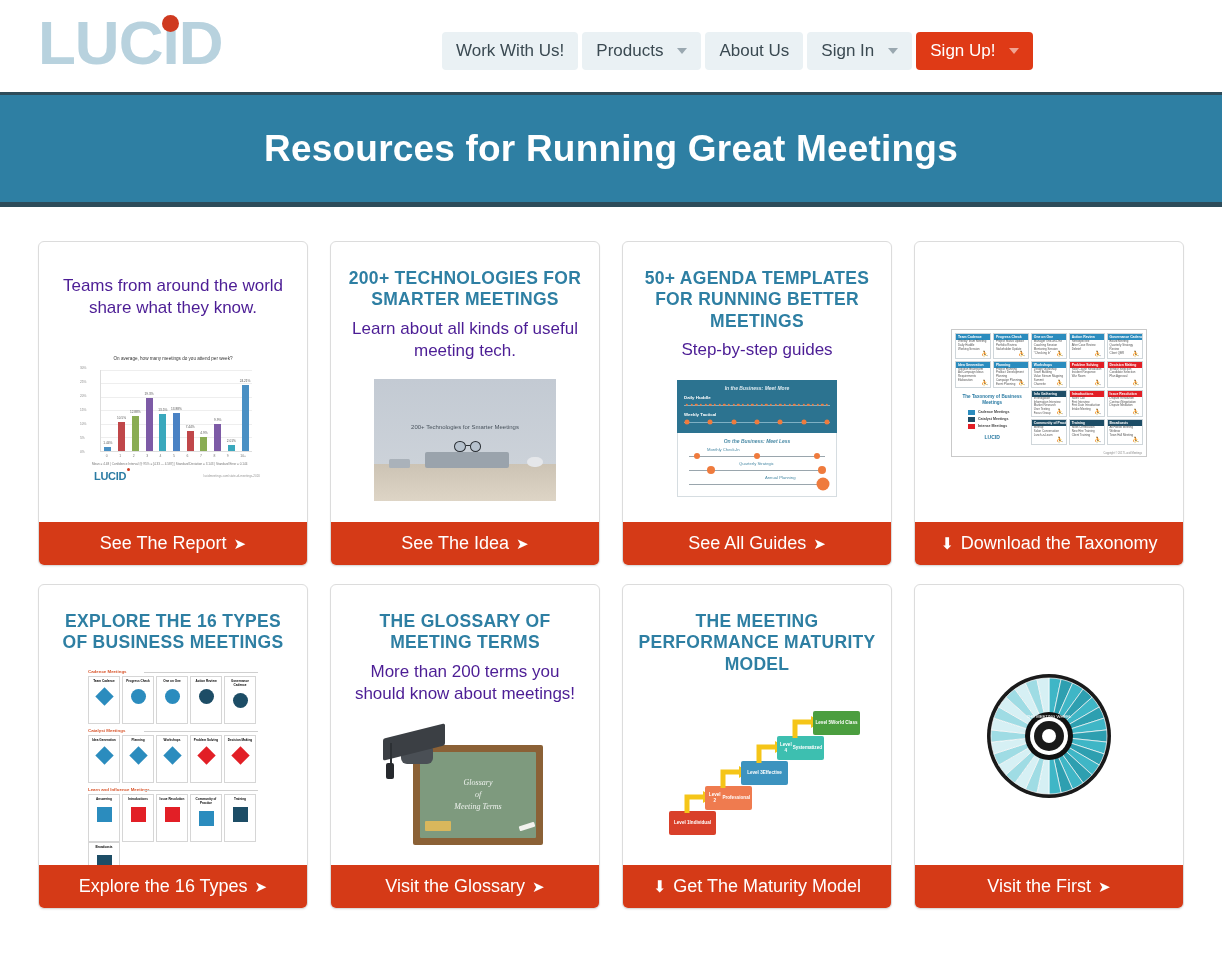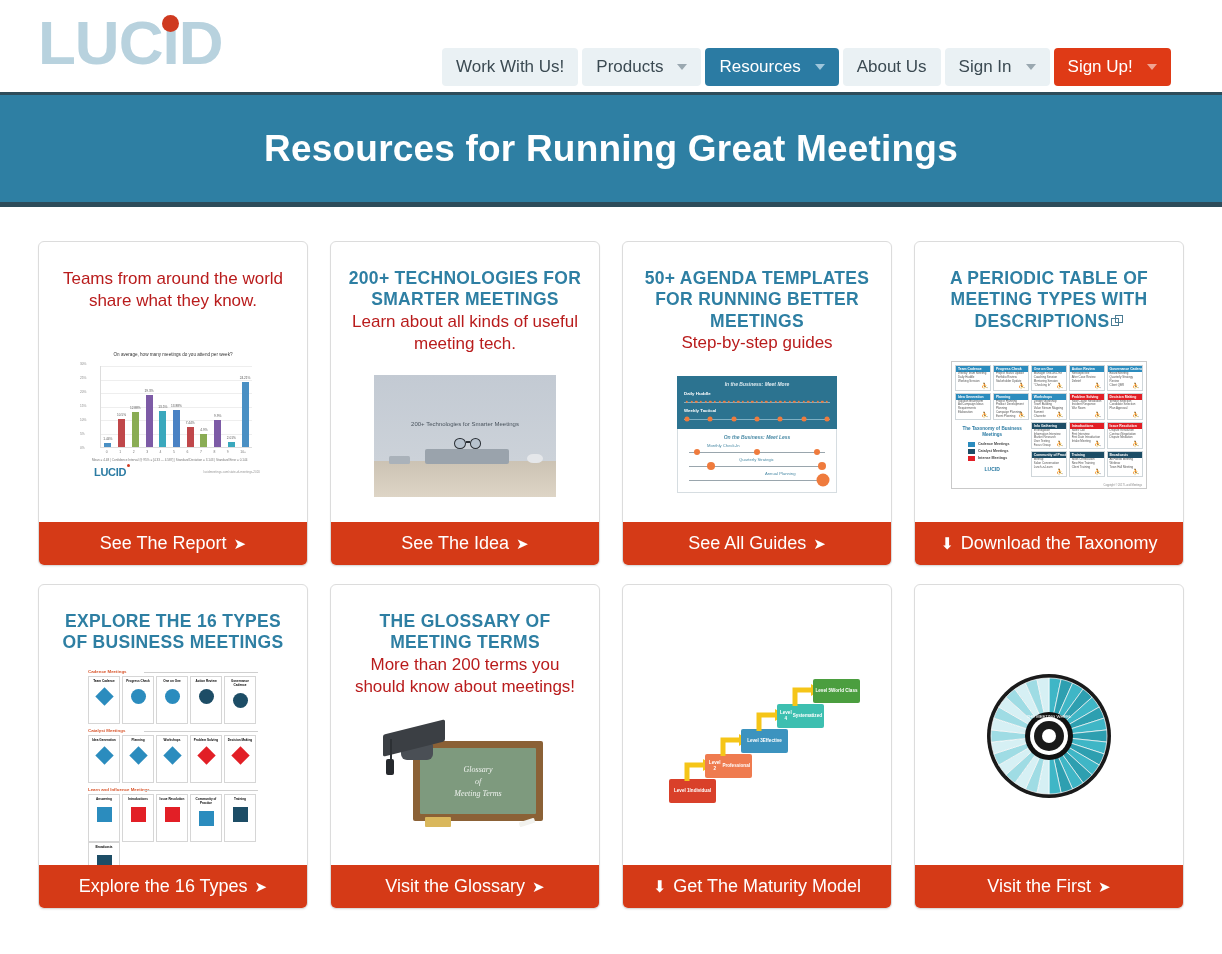--- a/index.html
+++ b/index.html
@@ -34,21 +34,21 @@
   .logo-dot {
     position: absolute;
     width: 17px; height: 17px;
     border-radius: 50%;
     background: #cf3a20;
     left: 124px; top: 7px;
   }
 
   .nav {
     position: absolute;
-    left: 442px; top: 48px;
+    left: 442px; top: 32px;
     display: flex;
     gap: 4px;
     align-items: stretch;
   }
   .nav-item {
     background: #eaf1f4;
     color: #3b4a52;
     border-radius: 4px;
     font-size: 17px;
     padding: 9px 14px;
@@ -124,21 +124,22 @@
   }
   .ext-icon {
     display: inline-block;
     width: 12px; height: 12px;
     position: relative;
     vertical-align: baseline;
     margin-left: 2px;
   }
   .ext-icon svg { width: 12px; height: 12px; display:block; }
   .card-sub {
-    color: #b91c1c;
+    margin-top: 7px;
+    color: #4c1d95;
     font-size: 17px;
     text-align: center;
     line-height: 1.3;
   }
   .thumb-wrap {
     margin-top: auto;
     margin-bottom: auto;
     width: 100%;
     display: flex;
     justify-content: center;
@@ -233,21 +234,21 @@
   .t-16 .row { display:flex; gap:2px; }
   .t-16 .tile { width:32px; height:48px; border:.8px solid #d6d6d6; display:flex; flex-direction:column; align-items:center; padding-top:3px; }
   .t-16 .tname{font-size:3.1px;font-weight:bold;text-align:center;line-height:1.25;}
   .t-16 .ticon{width:16px;height:16px;margin-top:5px;display:flex;align-items:center;justify-content:center;}
   .t-16 .diamond{width:13px;height:13px;transform:rotate(45deg);}
   .t-16 .circ{width:15px;height:15px;border-radius:50%;}
   .t-16 .sq{width:15px;height:15px;}
 
   
   .t-glo { width:172px; height:120px; position:relative; }
-  .t-board { position:absolute; left:34px; top:22px; width:130px; height:80px; background:#8b6136; border-radius:2px; padding:7px; }
+  .t-board { position:absolute; left:34px; top:22px; width:130px; height:100px; background:#8b6136; border-radius:2px; padding:7px; }
   .t-board-in { width:100%; height:100%; background:#7e9a7e; border-radius:1px; display:flex; flex-direction:column; align-items:center; justify-content:center; gap:3px; }
   .t-board-in span { font-size:8px; color:#eef2ee; font-family:"Liberation Serif", serif; font-style:italic; }
   .t-cap { position:absolute; left:4px; top:4px; width:70px; height:44px; }
   .t-cap .plate { position:absolute; left:0; top:4px; width:62px; height:22px; background:#3b3f44; transform:skewY(-14deg); border-radius:2px; }
   .t-cap .base { position:absolute; left:18px; top:20px; width:32px; height:17px; background:#4a4f55; border-radius:3px 3px 6px 6px; }
   .t-cap .tassel { position:absolute; left:7px; top:16px; width:1.5px; height:22px; background:#2c3034; }
   .t-cap .knot { position:absolute; left:3px; top:36px; width:8px; height:16px; background:#26292d; border-radius:2px; }
   .t-eraser { position:absolute; left:46px; bottom:12px; width:26px; height:10px; background:#d9b75c; border-radius:1px; }
   .t-chalk { position:absolute; right:16px; bottom:14px; width:16px; height:5px; background:#f2f2ee; transform:rotate(-18deg); border-radius:1px;}
 
@@ -268,24 +269,20 @@
     <div class="logo-dot"></div>
     <div class="logo-text">LUCID</div>
   </div>
 
   <nav class="nav">
     <div class="nav-item">
       <span>Work With Us!</span>
     </div>
     <div class="nav-item">
       <span>Products</span>
-      <span class="caret"></span>
-    </div>
-    <div class="nav-item active">
-      <span>Resources</span>
       <span class="caret"></span>
     </div>
     <div class="nav-item">
       <span>About Us</span>
     </div>
     <div class="nav-item">
       <span>Sign In</span>
       <span class="caret"></span>
     </div>
     <div class="nav-item signup">
@@ -491,24 +488,20 @@
       </div>
     </div>
     <button class="card-btn">
       <span>See All Guides</span>
       <span class="arrow-right">➤</span>
     </button>
   </div>
 
   <div class="card">
     <div class="card-body">
-      <div class="card-title"><span>A PERIODIC TABLE OF MEETING TYPES WITH DESCRIPTIONS</span><span class="ext-icon"><svg viewBox="0 0 12 12">
-              <rect x="0.5" y="3.5" width="7" height="7" fill="none" stroke="#4a7c93" stroke-width="1"></rect>
-              <rect x="4.5" y="0.5" width="7" height="7" fill="none" stroke="#4a7c93" stroke-width="1"></rect>
-            </svg></span></div>
       <div class="thumb-wrap">
         <div class="t-per">
           <div class="t-per-grid" id="per-grid">
               <div class="t-cell">
                 <div class="hd blue">Team Cadence</div>
                 <div class="li">Weekly Team Meeting</div>
                 <div class="li">Daily Huddle</div>
                 <div class="li">Working Session</div>
                 <div class="glyph">⛹</div>
               </div>
@@ -797,20 +790,21 @@
       </div>
     </div>
     <button class="card-btn">
       <span>Visit the Glossary</span>
       <span class="arrow-right">➤</span>
     </button>
   </div>
 
   <div class="card">
     <div class="card-body">
+      <div class="card-title">THE MEETING PERFORMANCE MATURITY MODEL</div>
       <div class="thumb-wrap">
         <div class="t-mat" id="maturity">
             <div class="t-step" style="left: 12px; top: 118px; width: 47px; height: 24px; background: rgb(217, 64, 42); font-size: 4.6px;">
               <span>Level 1</span>
               <br>
               <span>Individual</span>
             </div>
             <div class="t-arr" style="left: 26px; top: 96px;">
               <svg width="34" height="26" viewBox="0 0 34 26">
                 <path d="M4 24 L4 8 L22 8" stroke="#f5c518" stroke-width="5" fill="none"></path>

